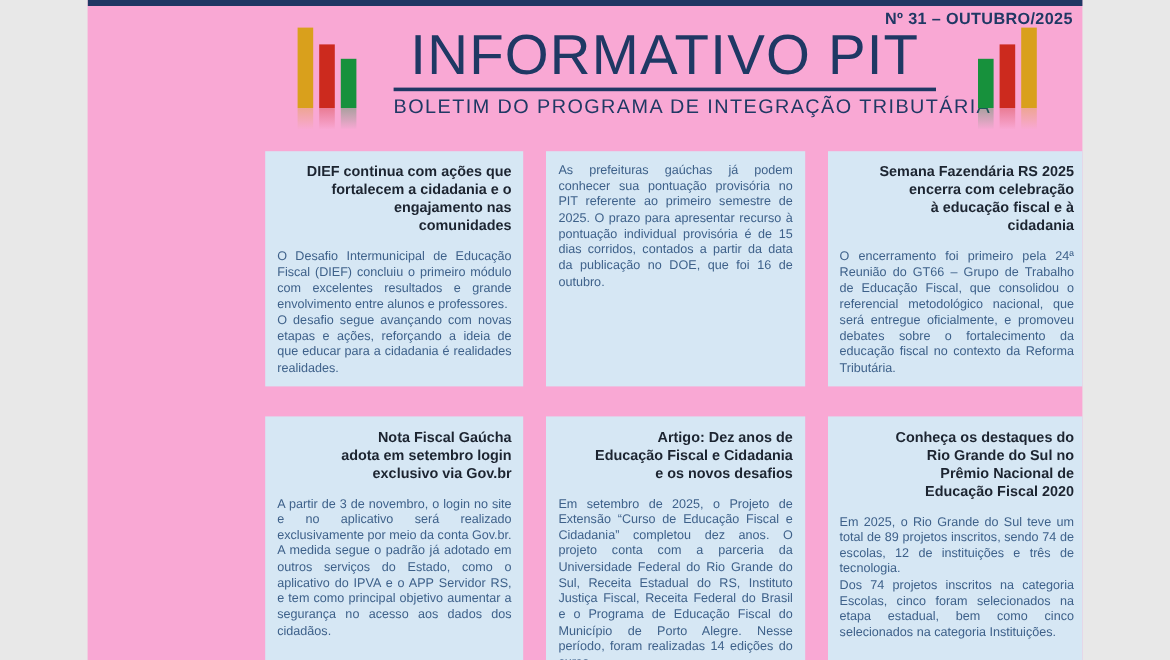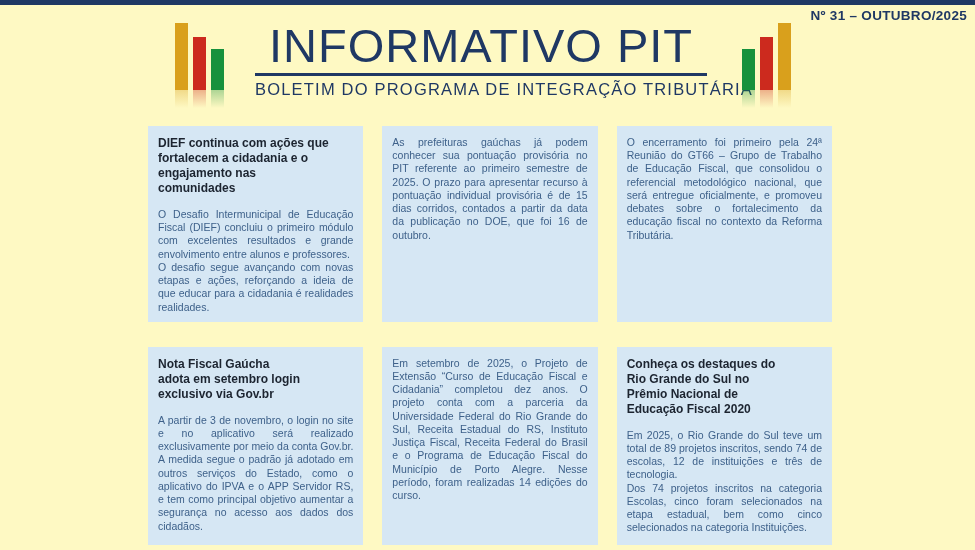--- a/index.html
+++ b/index.html
@@ -1,19 +1,19 @@
 <!DOCTYPE html>
 <html><head>
 <meta charset="utf-8">
 <style>
   html,body{margin:0;padding:0;background:#e8e8e8;}
   .page{
     position:relative;
-    width:975px;height:550px;
-    background:#fef9c3;
+    width:829px;height:550px;
+    background:#f9a8d4;
     font-family:"Liberation Sans", sans-serif;
     overflow:hidden;
     margin:0 auto;
   }
   
   .topbar{
     position:absolute;left:0;top:0;width:975px;height:5px;
     background:#1F3864;
   }
   .issue{
@@ -56,21 +56,21 @@
     column-gap:19px;row-gap:25px;
   }
   .card{
     background:#D6E7F4;
     padding:10px 10px 8px 10px;
     box-sizing:border-box;
     overflow:hidden;
   }
   .card-title{
     font-size:12px;font-weight:bold;color:#1C2430;
-    text-align:left;line-height:1.25;
+    text-align:right;line-height:1.25;
     white-space:pre-line;
     margin-bottom:12px;
   }
   .card-body{
     font-size:10.5px;color:#3E618A;line-height:1.26;
     text-align:justify;
     white-space:pre-line;
   }
 </style>
 </head>
@@ -120,31 +120,38 @@
 comunidades</div>
       <div class="card-body">O Desafio Intermunicipal de Educação Fiscal (DIEF) concluiu o primeiro módulo com excelentes resultados e grande envolvimento entre alunos e professores.
 O desafio segue avançando com novas etapas e ações, reforçando a ideia de que educar para a cidadania é realidades realidades.</div>
     </div>
 
     <div class="card">
       <div class="card-body">As prefeituras gaúchas já podem conhecer sua pontuação provisória no PIT referente ao primeiro semestre de 2025. O prazo para apresentar recurso à pontuação individual provisória é de 15 dias corridos, contados a partir da data da publicação no DOE, que foi 16 de outubro.</div>
     </div>
 
     <div class="card">
+      <div class="card-title">Semana Fazendária RS 2025
+encerra com celebração
+à educação fiscal e à
+cidadania</div>
       <div class="card-body">O encerramento foi primeiro pela 24ª Reunião do GT66 – Grupo de Trabalho de Educação Fiscal, que consolidou o referencial metodológico nacional, que será entregue oficialmente, e promoveu debates sobre o fortalecimento da educação fiscal no contexto da Reforma Tributária.</div>
     </div>
 
     <div class="card">
       <div class="card-title">Nota Fiscal Gaúcha
 adota em setembro login
 exclusivo via Gov.br</div>
       <div class="card-body">A partir de 3 de novembro, o login no site e no aplicativo será realizado exclusivamente por meio da conta Gov.br. A medida segue o padrão já adotado em outros serviços do Estado, como o aplicativo do IPVA e o APP Servidor RS, e tem como principal objetivo aumentar a segurança no acesso aos dados dos cidadãos.</div>
     </div>
 
     <div class="card">
+      <div class="card-title">Artigo: Dez anos de
+Educação Fiscal e Cidadania
+e os novos desafios</div>
       <div class="card-body">Em setembro de 2025, o Projeto de Extensão “Curso de Educação Fiscal e Cidadania” completou dez anos. O projeto conta com a parceria da Universidade Federal do Rio Grande do Sul, Receita Estadual do RS, Instituto Justiça Fiscal, Receita Federal do Brasil e o Programa de Educação Fiscal do Município de Porto Alegre. Nesse período, foram realizadas 14 edições do curso.</div>
     </div>
 
     <div class="card">
       <div class="card-title">Conheça os destaques do
 Rio Grande do Sul no
 Prêmio Nacional de
 Educação Fiscal 2020</div>
       <div class="card-body">Em 2025, o Rio Grande do Sul teve um total de 89 projetos inscritos, sendo 74 de escolas, 12 de instituições e três de tecnologia.
 Dos 74 projetos inscritos na categoria Escolas, cinco foram selecionados na etapa estadual, bem como cinco selecionados na categoria Instituições.</div>

